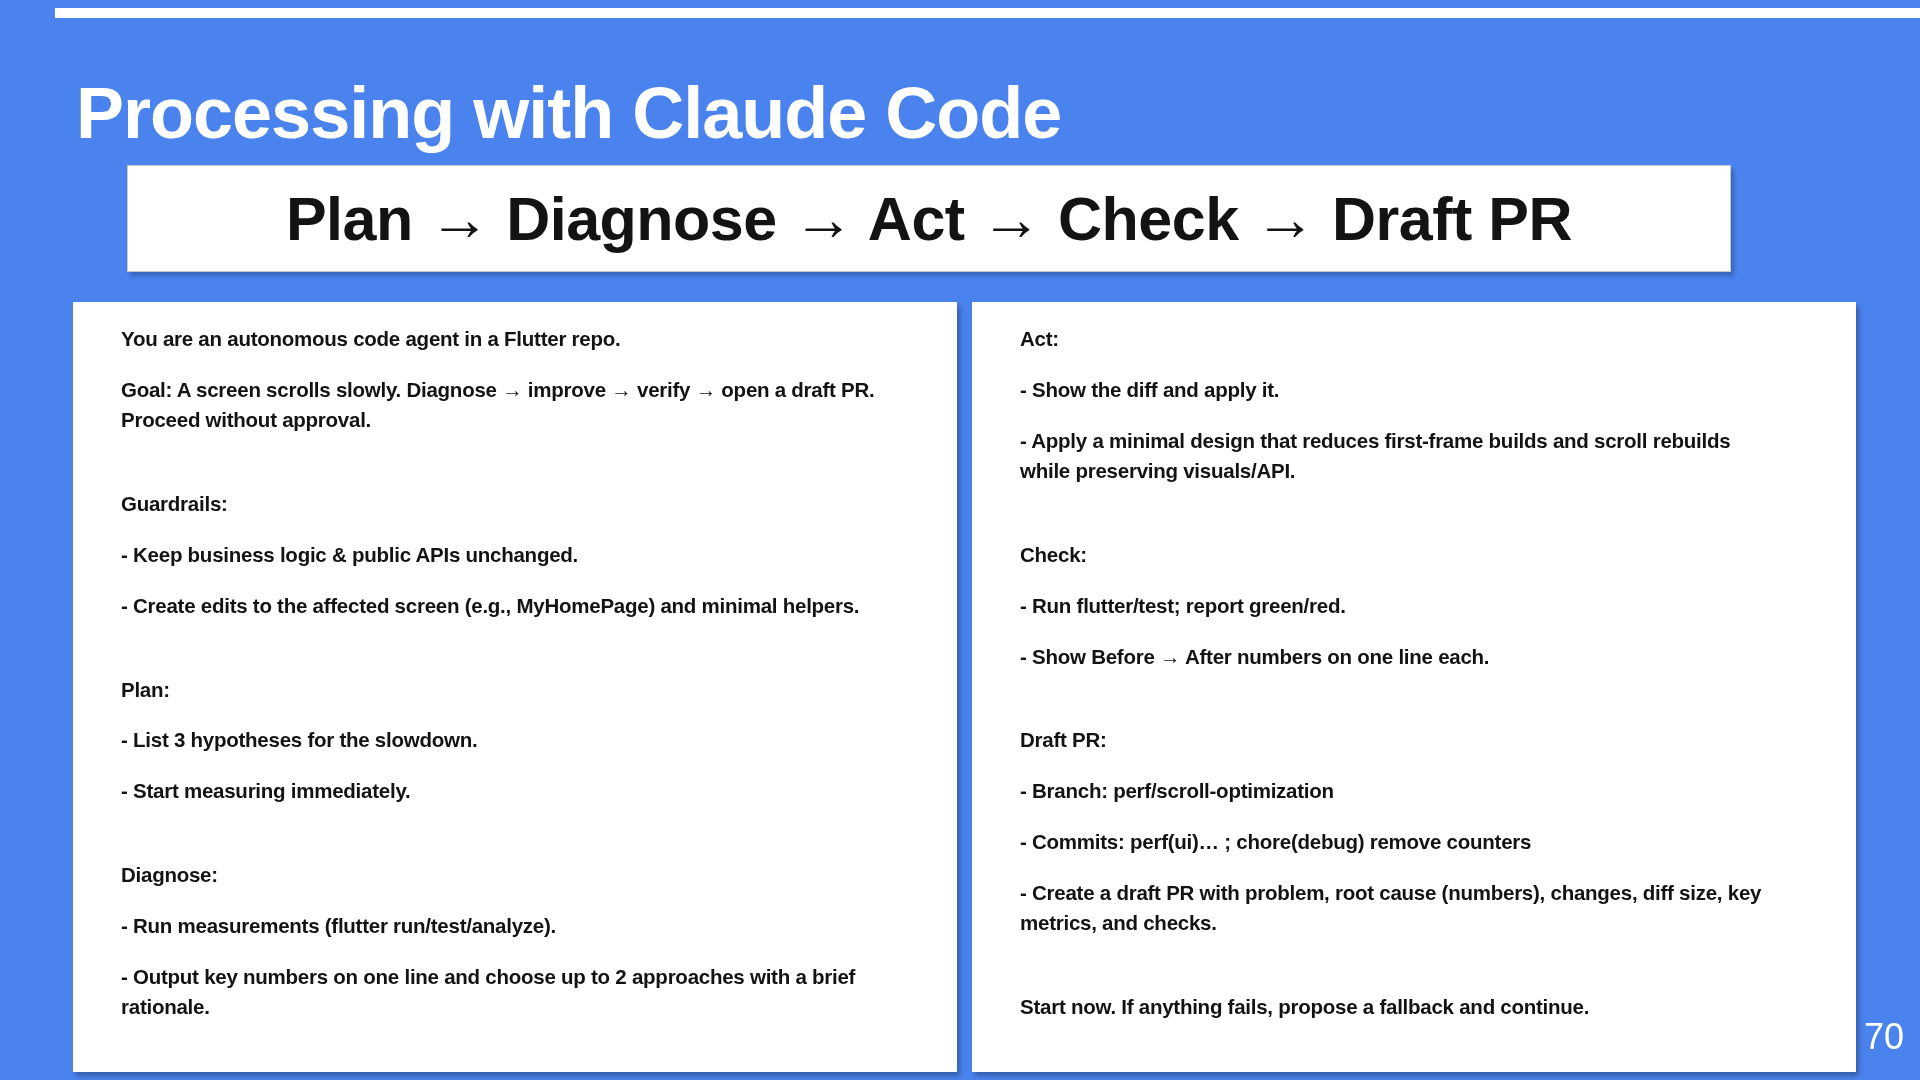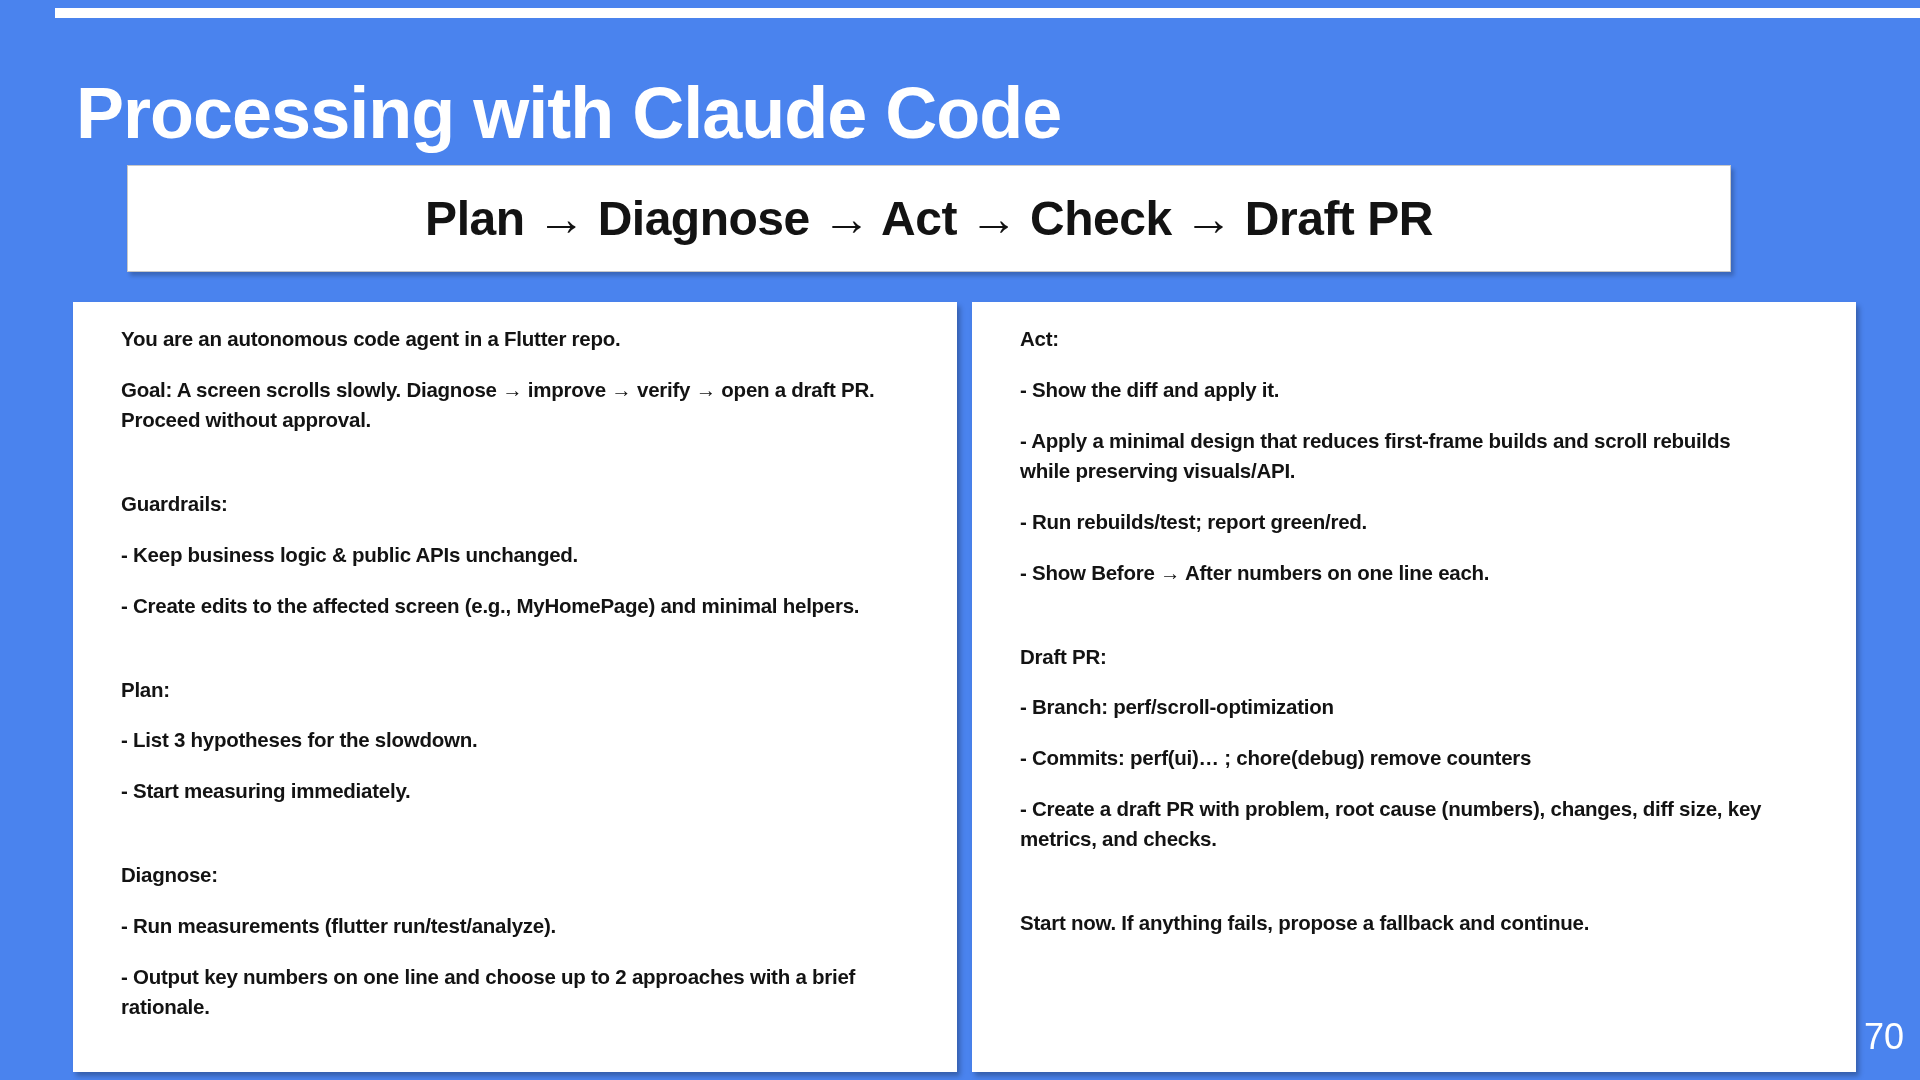--- a/index.html
+++ b/index.html
@@ -26,21 +26,21 @@
     color:var(--title-ink);line-height:1.1;white-space:nowrap;
   }
   .banner{
     position:absolute;left:119px;top:157px;width:1604px;height:107px;
     background:var(--panel);
     border:1px solid var(--edge);
     box-shadow:3px 4px 4px rgba(0,0,0,0.22);
     display:flex;align-items:center;justify-content:center;
   }
   .banner-text{
-    font-size:48px;font-weight:700;color:var(--ink);
+    font-size:61px;font-weight:700;color:var(--ink);
     letter-spacing:-0.5px;white-space:nowrap;
   }
   .panels{
     position:absolute;left:61px;top:290px;width:1791px;height:770px;
     display:flex;gap:15px;
   }
   .panel{
     width:888px;height:770px;background:var(--panel);
     box-shadow:3px 4px 5px rgba(0,0,0,0.28);
     padding:18px 14px 0 44px;
@@ -89,21 +89,22 @@
         <p class="para">- Output key numbers on one line and choose up to 2 approaches with a brief
 rationale.</p>
       </div>
 
     <div class="panel">
 
     <p class="para">Act:</p>
         <p class="para">- Show the diff and apply it.</p>
         <p class="para">- Apply a minimal design that reduces first-frame builds and scroll rebuilds
 while preserving visuals/API.</p>
-        <p class="para">- Run rebuilds/test; report green/red.</p>
+        <p class="para gap">Check:</p>
+        <p class="para">- Run flutter/test; report green/red.</p>
         <p class="para">- Show Before → After numbers on one line each.</p>
         <p class="para gap">Draft PR:</p>
         <p class="para">- Branch: perf/scroll-optimization</p>
         <p class="para">- Commits: perf(ui)… ; chore(debug) remove counters</p>
         <p class="para">- Create a draft PR with problem, root cause (numbers), changes, diff size, key
 metrics, and checks.</p>
         <p class="para gap">Start now. If anything fails, propose a fallback and continue.</p>
       </div>
 
   </div>

